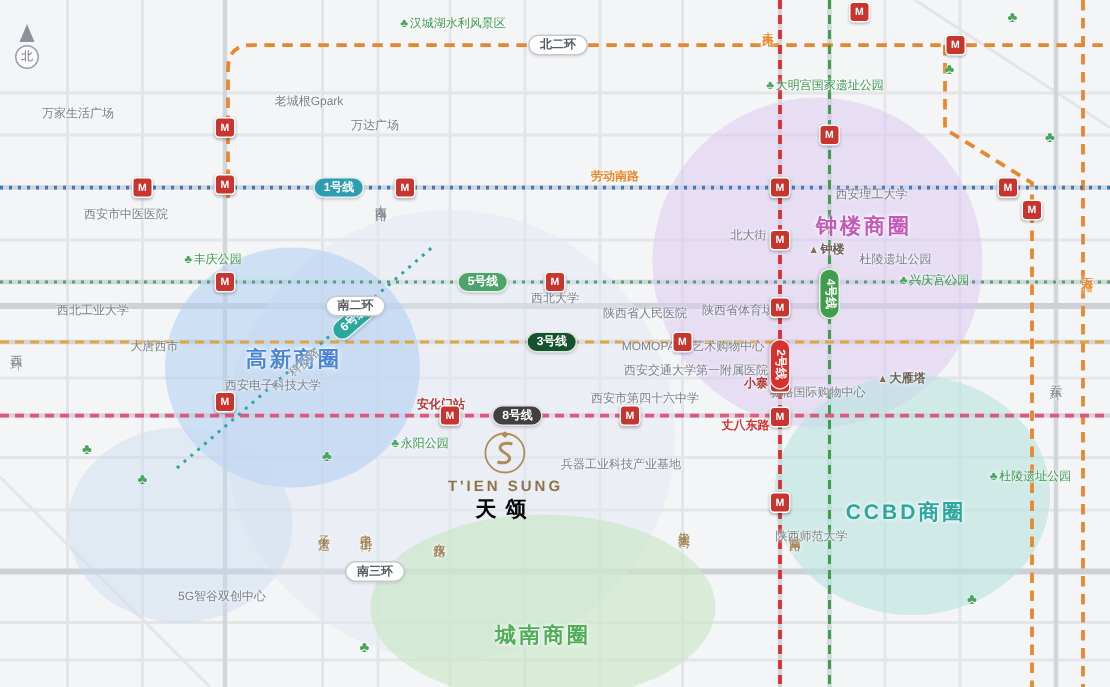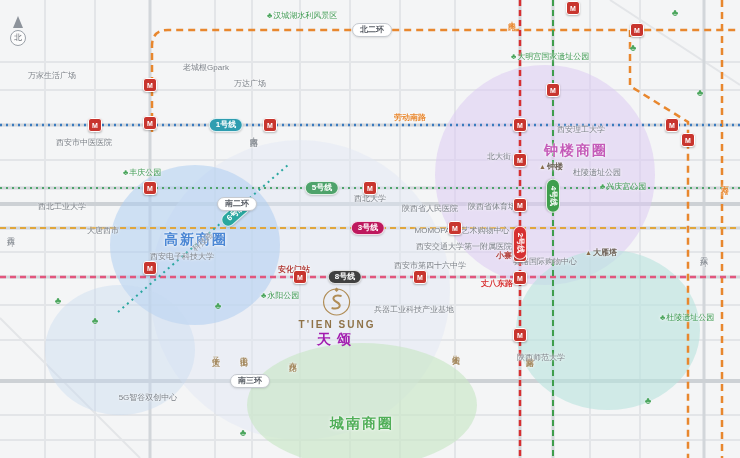--- a/index.html
+++ b/index.html
@@ -30,21 +30,21 @@
             font-size:8px;white-space:pre-line;text-align:center;font-weight:bold;text-shadow:none;z-index:7;}
   .station-marker{position:absolute;width:12px;height:12px;background:#c8352e;border:1px solid #fff;
             border-radius:3px;color:#fff;font-size:7px;font-weight:bold;display:flex;align-items:center;
             justify-content:center;transform:translate(-50%,-50%);z-index:6;box-shadow:0 1px 2px rgba(0,0,0,.25);}
   .tree{position:absolute;color:#4aa55c;font-size:10px;transform:translate(-50%,-50%);z-index:4;
         text-shadow:0 0 2px rgba(255,255,255,.9);}
   .project{position:absolute;left:337px;top:318px;transform:translate(-50%,-50%);text-align:center;
            z-index:8;color:#8f7348;}
   .emblem{display:flex;justify-content:center;margin-bottom:2px;}
   .p-en{font-size:10px;letter-spacing:2px;font-weight:bold;color:#8f7348;}
-  .p-cn{font-size:14px;letter-spacing:6px;font-weight:bold;color:#a21caf;margin-top:1px;}
+  .p-cn{font-size:14px;letter-spacing:6px;font-weight:bold;color:#000000;margin-top:1px;}
   .compass{position:absolute;left:8px;top:16px;z-index:8;text-align:center;width:20px;}
   .compass-arrow{width:0;height:0;border-left:5px solid transparent;border-right:5px solid transparent;
            border-bottom:12px solid #8d939b;margin:0 auto;}
   .compass-n{font-size:8px;color:#6d727a;border:1px solid #9aa0a8;border-radius:50%;width:14px;height:14px;
            line-height:14px;margin:2px auto 0;background:rgba(255,255,255,.7);}
 </style>
 </head>
 <body>
 
 <div id="map">
@@ -108,24 +108,25 @@
       <line x1="0" y1="277" x2="740" y2="277" stroke="#e2567d" stroke-width="2.5" stroke-dasharray="6 4"></line>
       <line x1="520" y1="0" x2="520" y2="458" stroke="#d63031" stroke-width="2.5" stroke-dasharray="6 4"></line>
       <line x1="553" y1="0" x2="553" y2="458" stroke="#3f9e4d" stroke-width="2" stroke-dasharray="6 4"></line>
       <path d="M118,312 L288,165" stroke="#2aa7a0" stroke-width="2" stroke-dasharray="2 4"></path>
     </g>
   </svg>
 
   <div id="layer">
       <div class="lbl circle" style="left: 196px; top: 240px; transform: translate(-50%, -50%); color: rgb(74, 134, 212);">高新商圈</div>
       <div class="lbl circle" style="left: 576px; top: 151px; transform: translate(-50%, -50%); color: rgb(196, 90, 184);">钟楼商圈</div>
+      <div class="lbl circle" style="left: 604px; top: 342px; transform: translate(-50%, -50%); color: rgb(42, 167, 160);">CCBD商圈</div>
       <div class="lbl circle" style="left: 362px; top: 424px; transform: translate(-50%, -50%); color: rgb(79, 174, 87);">城南商圈</div>
       <div class="lbl line" style="left: 226px; top: 125px; transform: translate(-50%, -50%); background: rgb(46, 157, 176);">1号线</div>
       <div class="lbl line" style="left: 322px; top: 188px; transform: translate(-50%, -50%); background: rgb(78, 163, 107);">5号线</div>
-      <div class="lbl line" style="left: 368px; top: 228px; transform: translate(-50%, -50%); background: #be185d;">3号线</div>
+      <div class="lbl line" style="left: 368px; top: 228px; transform: translate(-50%, -50%); background: #14532d;">3号线</div>
       <div class="lbl line" style="left: 345px; top: 277px; transform: translate(-50%, -50%); background: #404040;">8号线</div>
       <div class="lbl line" style="left: 520px; top: 243px; transform: translate(-50%, -50%) rotate(90deg); background: rgb(214, 48, 49);">2号线</div>
       <div class="lbl line" style="left: 553px; top: 196px; transform: translate(-50%, -50%) rotate(90deg); background: rgb(63, 158, 77);">4号线</div>
       <div class="lbl line" style="left: 236px; top: 213px; transform: translate(-50%, -50%) rotate(-41deg); background: rgb(42, 167, 160);">6号线</div>
       <div class="lbl pill" style="left: 372px; top: 30px; transform: translate(-50%, -50%);">北二环</div>
       <div class="lbl pill" style="left: 237px; top: 204px; transform: translate(-50%, -50%);">南二环</div>
       <div class="lbl pill" style="left: 250px; top: 381px; transform: translate(-50%, -50%);">南三环</div>
       <div class="lbl roadv" style="left: 10px; top: 232px; transform: translate(-50%, -50%);">西二环</div>
       <div class="lbl roadv" style="left: 703px; top: 252px; transform: translate(-50%, -50%);">东二环</div>
       <div class="lbl roadv-orange" style="left: 724px; top: 180px; transform: translate(-50%, -50%);">万寿路</div>

